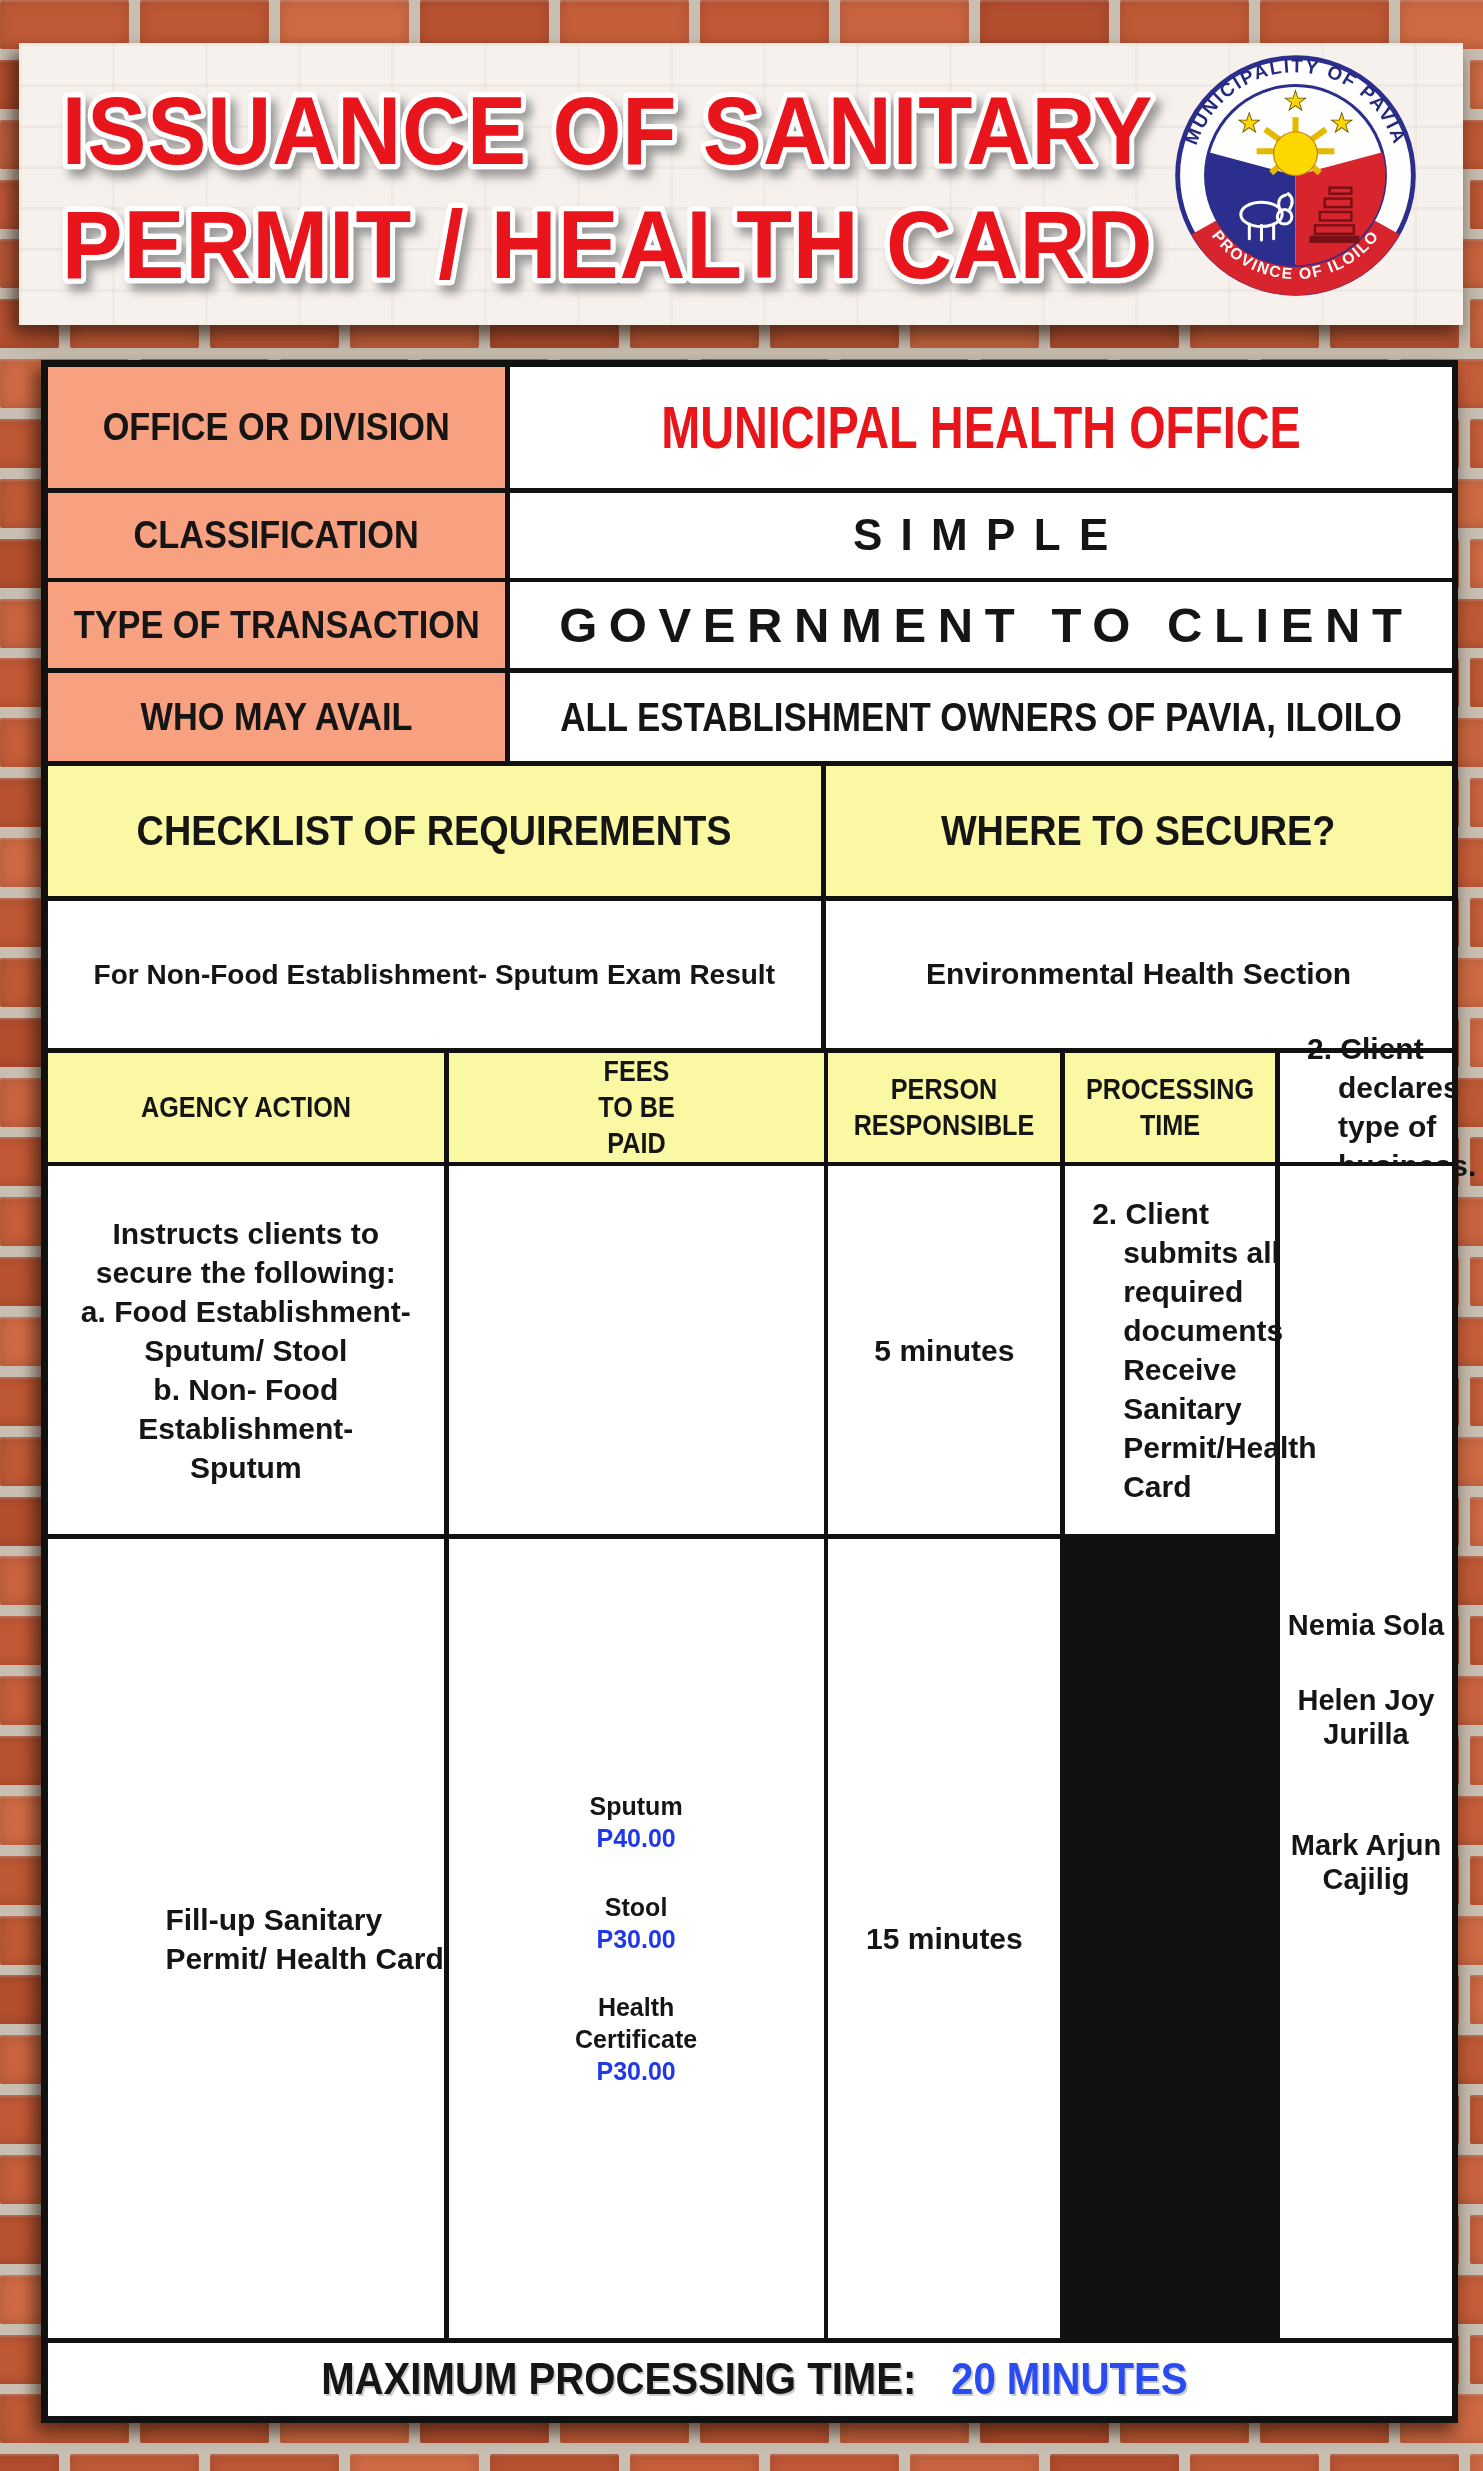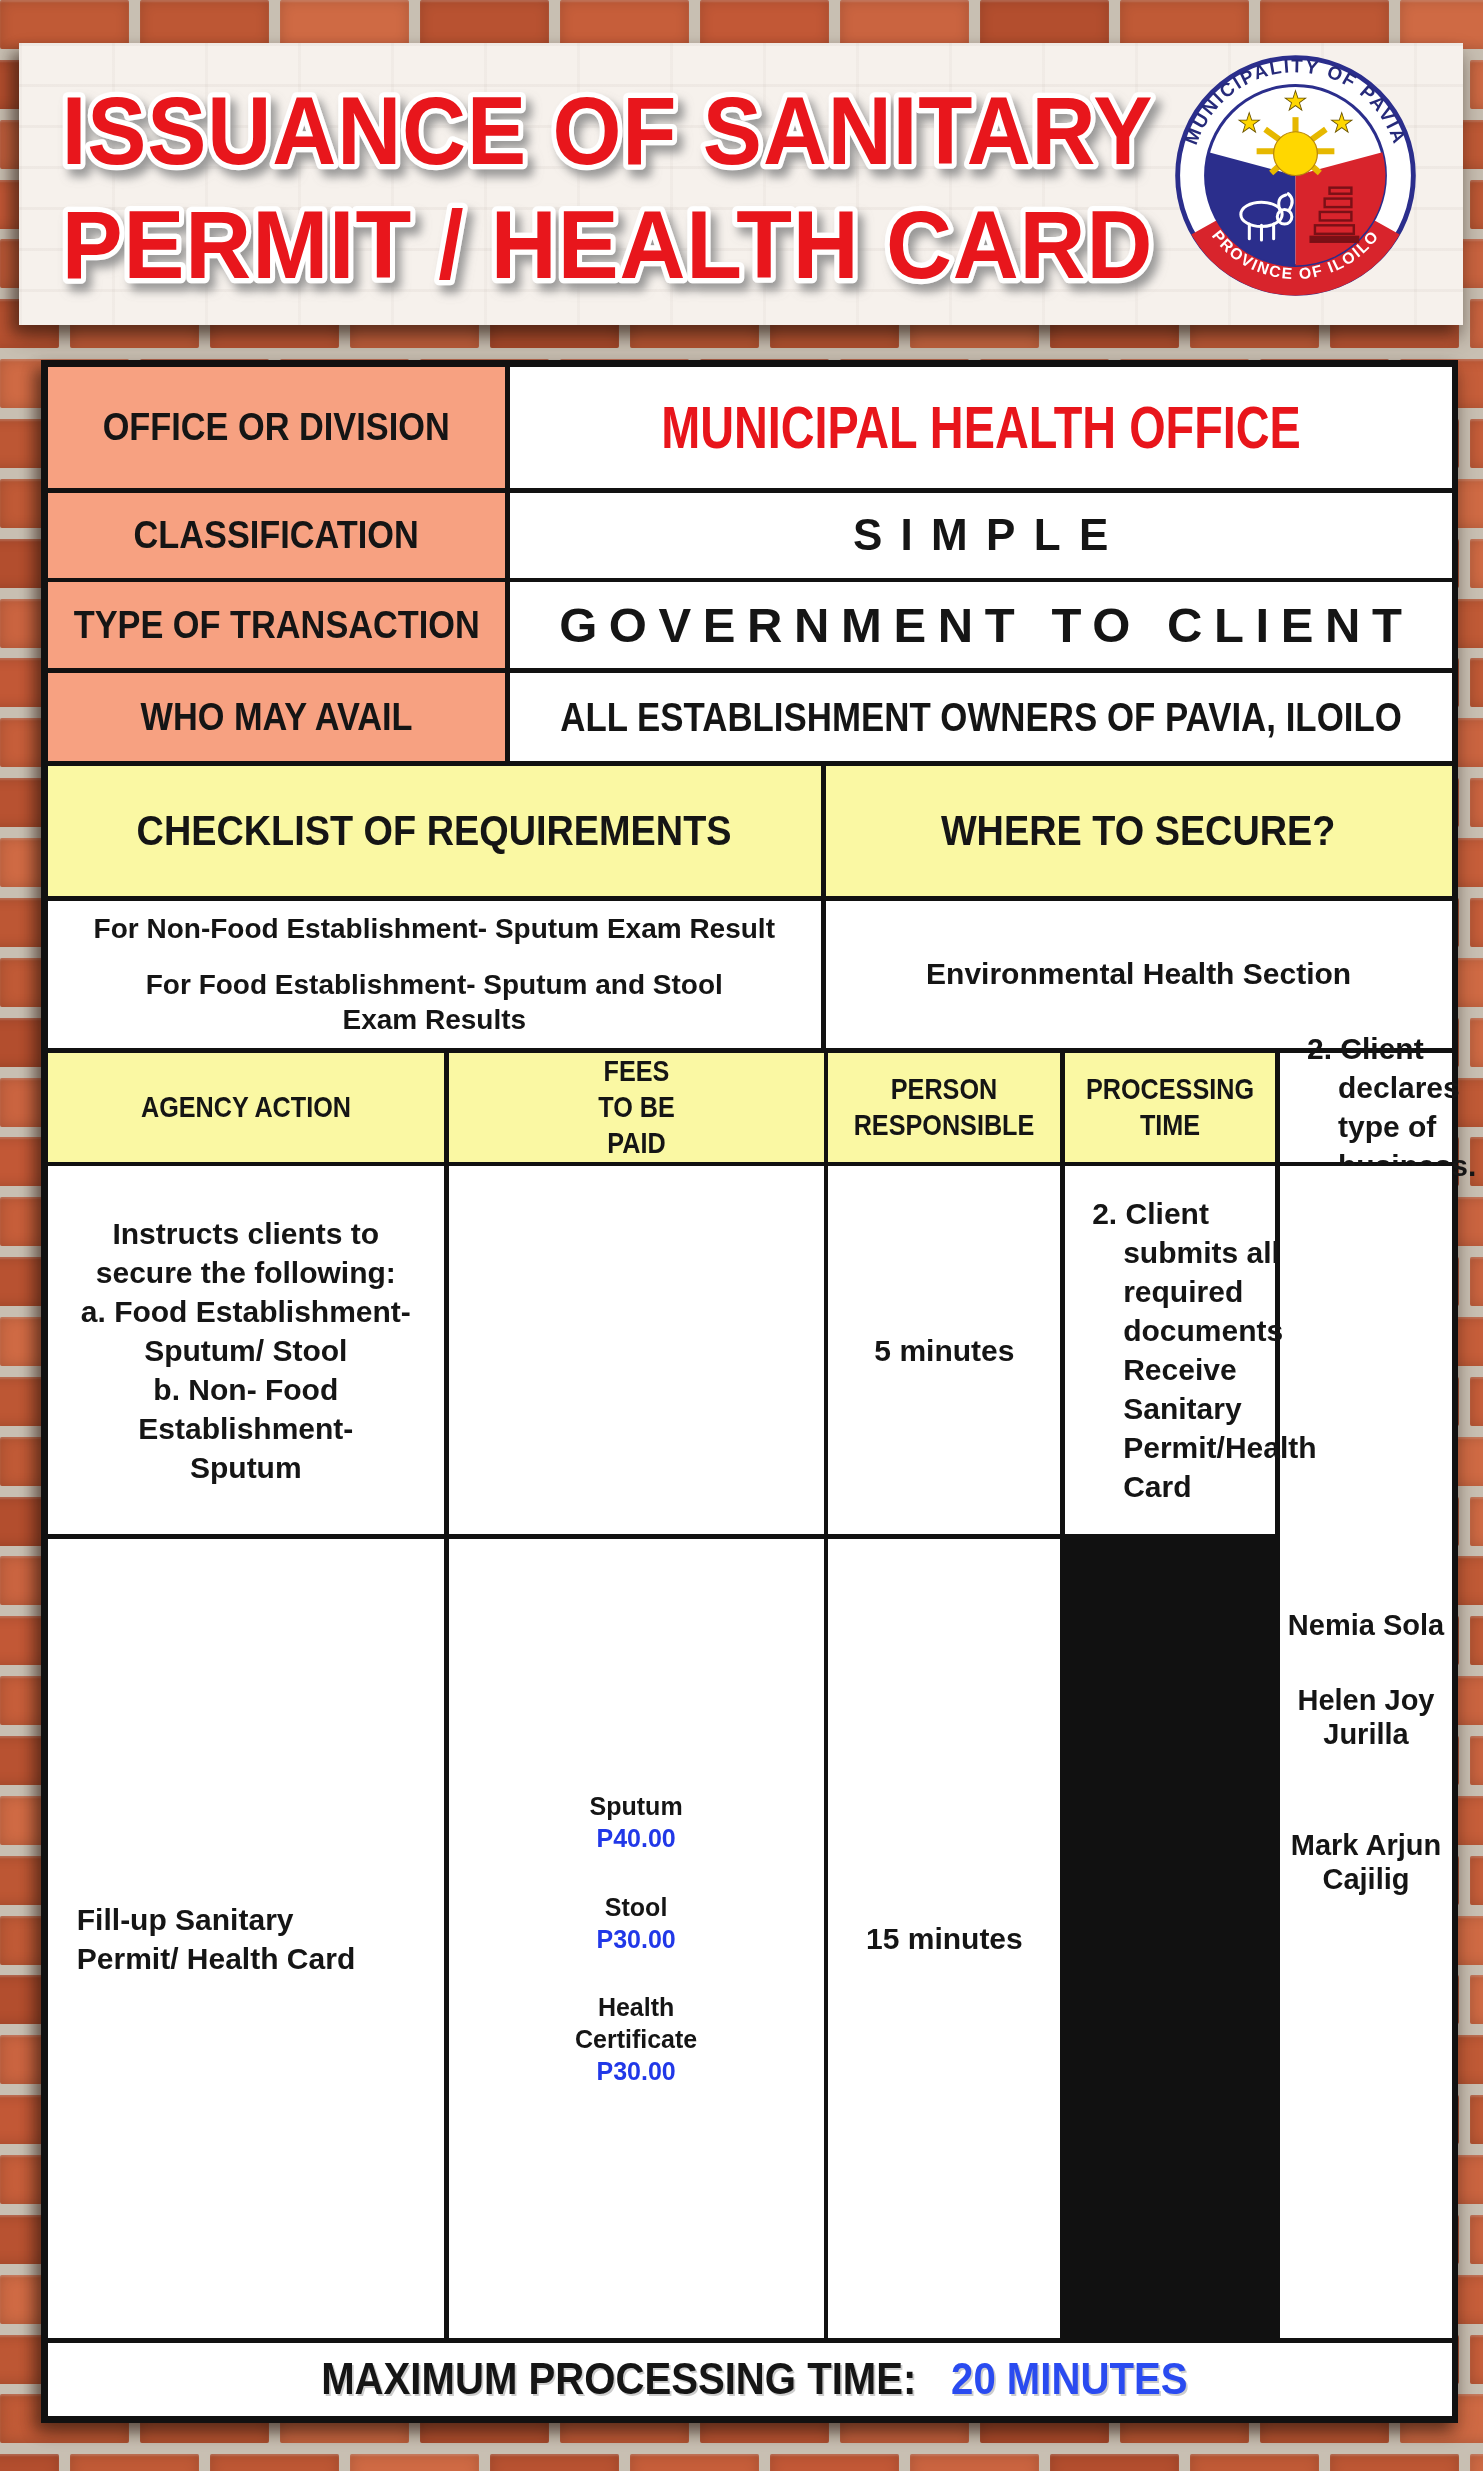--- a/index.html
+++ b/index.html
@@ -50,21 +50,21 @@
   .check-hdr{font-weight:bold;font-size:43px;transform:scaleX(0.88);white-space:nowrap;}
   .req-block{font-weight:bold;font-size:28px;line-height:35px;}
   .req-block .p2{max-width:657px;margin:21px auto 0;}
   .ehs{font-weight:bold;font-size:30px;}
   .col-hdr{font-weight:bold;font-size:30px;line-height:36px;transform:scaleX(0.84);display:block;width:100%;}
   .col-hdr.narrow{max-width:121px;margin:0 auto;}
   .multiline{white-space:pre-line;}
   .body-txt{font-weight:bold;font-size:30px;line-height:39px;}
   .left-cell{justify-content:flex-start;text-align:left;}
   .hang{padding-left:58px;text-indent:-31px;padding-right:13.5px;}
-  .agency-left{justify-content:flex-start;text-align:left;padding-left:29px;}
+  .agency-left{justify-content:flex-end;text-align:left;padding-left:29px;}
   .fees-cell{flex-direction:column;}
   .fee{margin:18.3px 0;}
   .fee-label{font-weight:bold;font-size:25px;line-height:32px;max-width:145px;margin:0 auto;}
   .fee-amount{font-weight:bold;font-size:25px;line-height:32px;color:#2138e8;}
   .person-cell{flex-direction:column;}
   .person{font-weight:bold;font-size:29px;line-height:34px;}
   .person.n1{margin-bottom:41px;}
   .person.n2{margin-bottom:77px;}
   .footer-cell{gap:11.6px;}
   .foot-black{font-weight:bold;font-size:44px;transform:scaleX(0.95);white-space:nowrap;
@@ -656,21 +656,20 @@
   <div class="sec" id="sec-check">
     <div class="cell yellow">
         <span class="check-hdr">CHECKLIST OF REQUIREMENTS</span>
       </div>
     <div class="cell yellow">
         <span class="check-hdr">WHERE TO SECURE?</span>
       </div>
     <div class="cell">
       <div class="req-block">
         <div class="p1">For Non-Food Establishment- Sputum Exam Result</div>
-        <div class="p2">For Food Establishment- Sputum and Stool Exam Results</div>
       </div>
     </div>
     <div class="cell">
         <span class="ehs">Environmental Health Section</span>
       </div>
   </div>
 
   <div class="sec" id="sec-steps">
     <div class="cell yellow">
         <span class="col-hdr">AGENCY ACTION</span>

